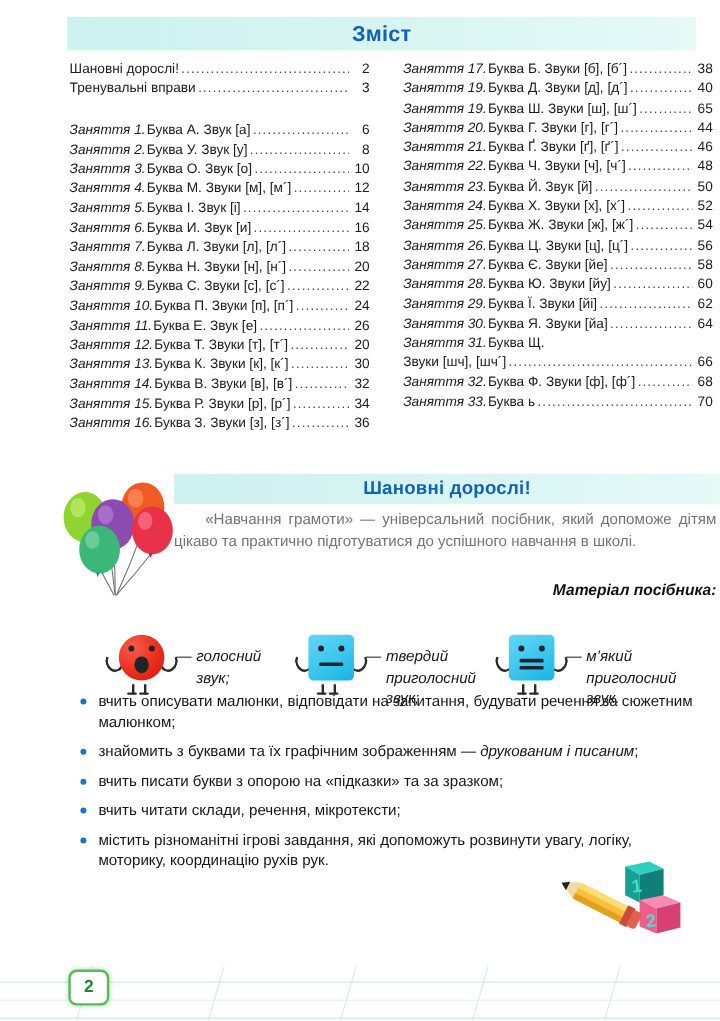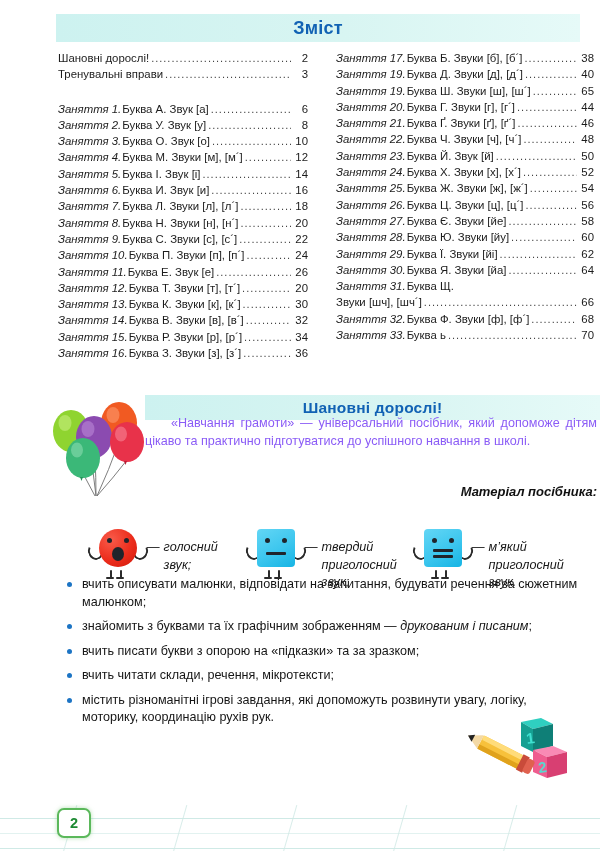--- a/index.html
+++ b/index.html
@@ -126,27 +126,27 @@
   .toc-page {
     flex: 0 0 auto;
     text-align: right;
     min-width: 15px;
   }
 
   
   .intro-body {
     position: absolute;
     left: 145px;
-    top: 415px;
+    top: 425px;
     width: 452px;
     z-index: 3;
     font-size: 12.6px;
     line-height: 17.5px;
     text-align: justify;
-    color: #8b5cf6;
+    color: #737373;
   }
   .intro-body p { margin: 0; text-indent: 26px; }
 
   .material-head {
     position: absolute;
     left: 145px;
     top: 484px;
     width: 452px;
     z-index: 3;
     text-align: right;

